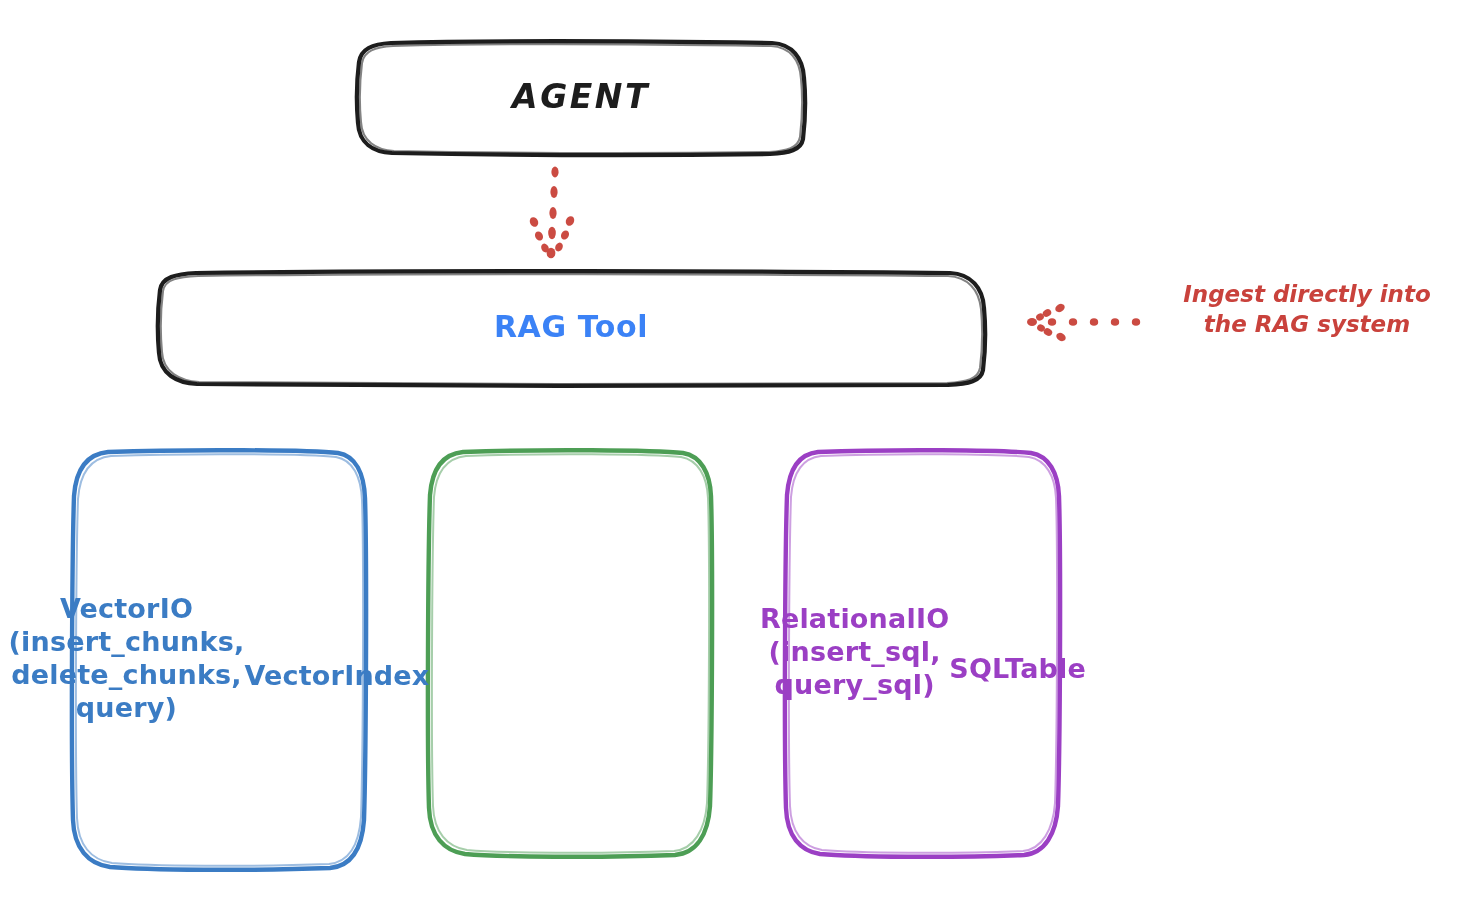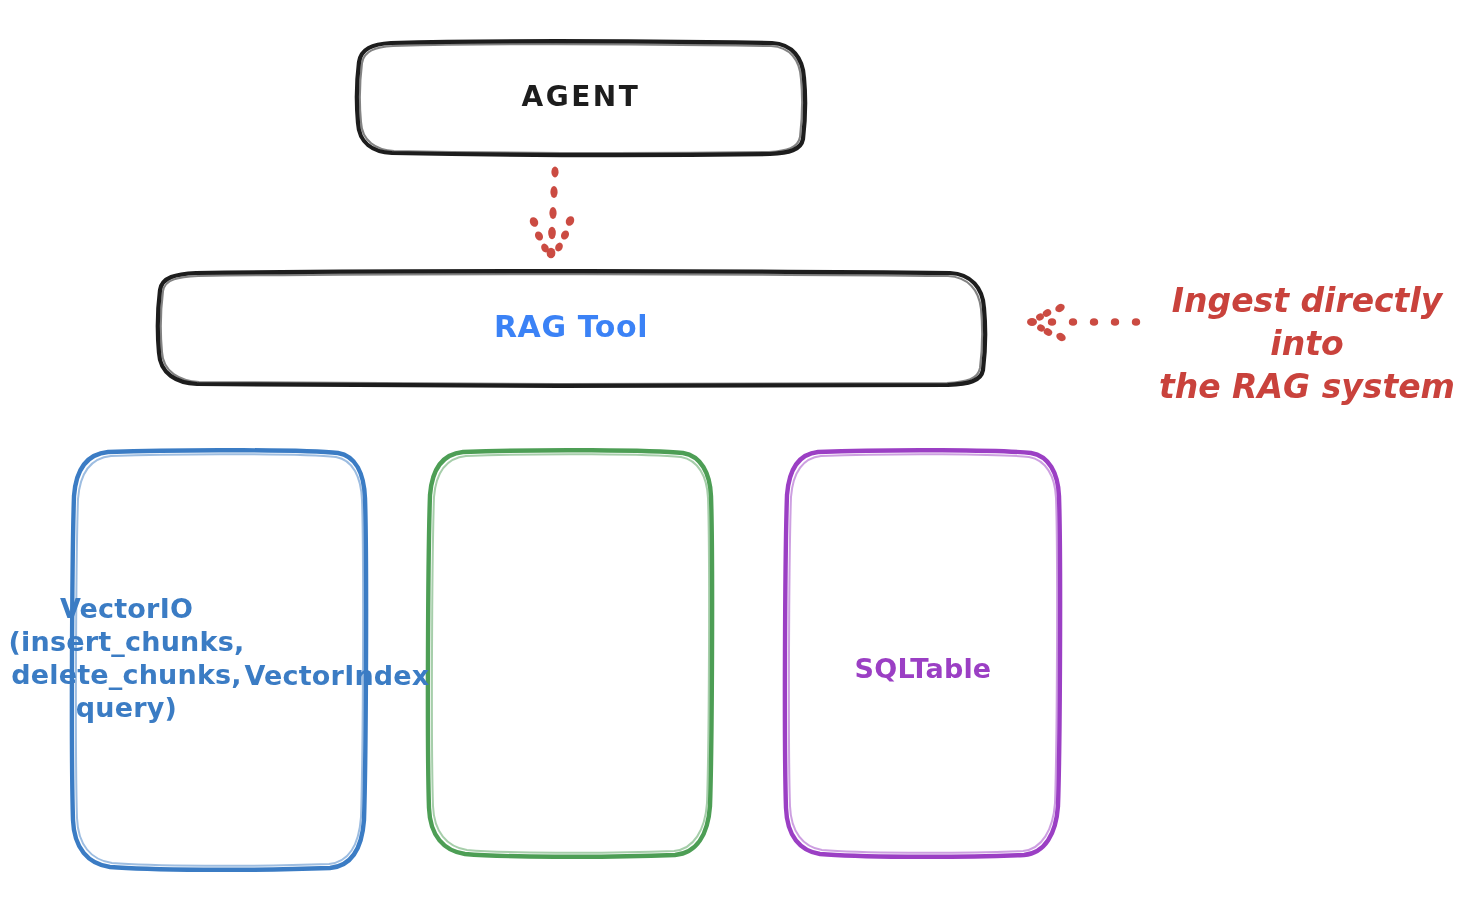--- a/index.html
+++ b/index.html
@@ -40,21 +40,22 @@
   }
 
   #agent-label {
     left: 357px;
     top: 42px;
     width: 448px;
     height: 111px;
     display: flex;
     align-items: center;
     justify-content: center;
-    font-size: 28px;
+    font-size: 33px;
+    font-style: italic;
     font-weight: 700;
     letter-spacing: 2.5px;
     color: #1d1d1d;
   }
 
   #ragtool-label {
     left: 157px;
     top: 272px;
     width: 828px;
     height: 110px;
@@ -90,21 +91,21 @@
     left: 785px; top: 450px; width: 276px; height: 405px;
     color: #9b3fc4;
   }
 
   #annotation-text {
     position: absolute;
     left: 1142px;
     top: 280px;
     width: 330px;
     text-align: center;
-    font-size: 33px;
+    font-size: 23px;
     font-weight: 600;
     font-style: italic;
     line-height: 1.3;
     color: #c9423c;
     white-space: pre-line;
     user-select: none;
   }
 </style>
 </head>
 <body>
@@ -199,17 +200,20 @@
 (insert_chunks,
 delete_chunks,
 query)</span>
   <span class="index-block">VectorIndex</span>
 </div>
 
 <div class="node-label hand store-label" id="kv-label">
 </div>
 
 <div class="node-label hand store-label" id="rel-label">
+  <span class="api-block">RelationalIO
+(insert_sql,
+query_sql)</span>
   <span class="index-block">SQLTable</span>
 </div>
 
 <div class="hand" id="annotation-text">Ingest directly into
 the RAG system</div>
 
 </body></html>

